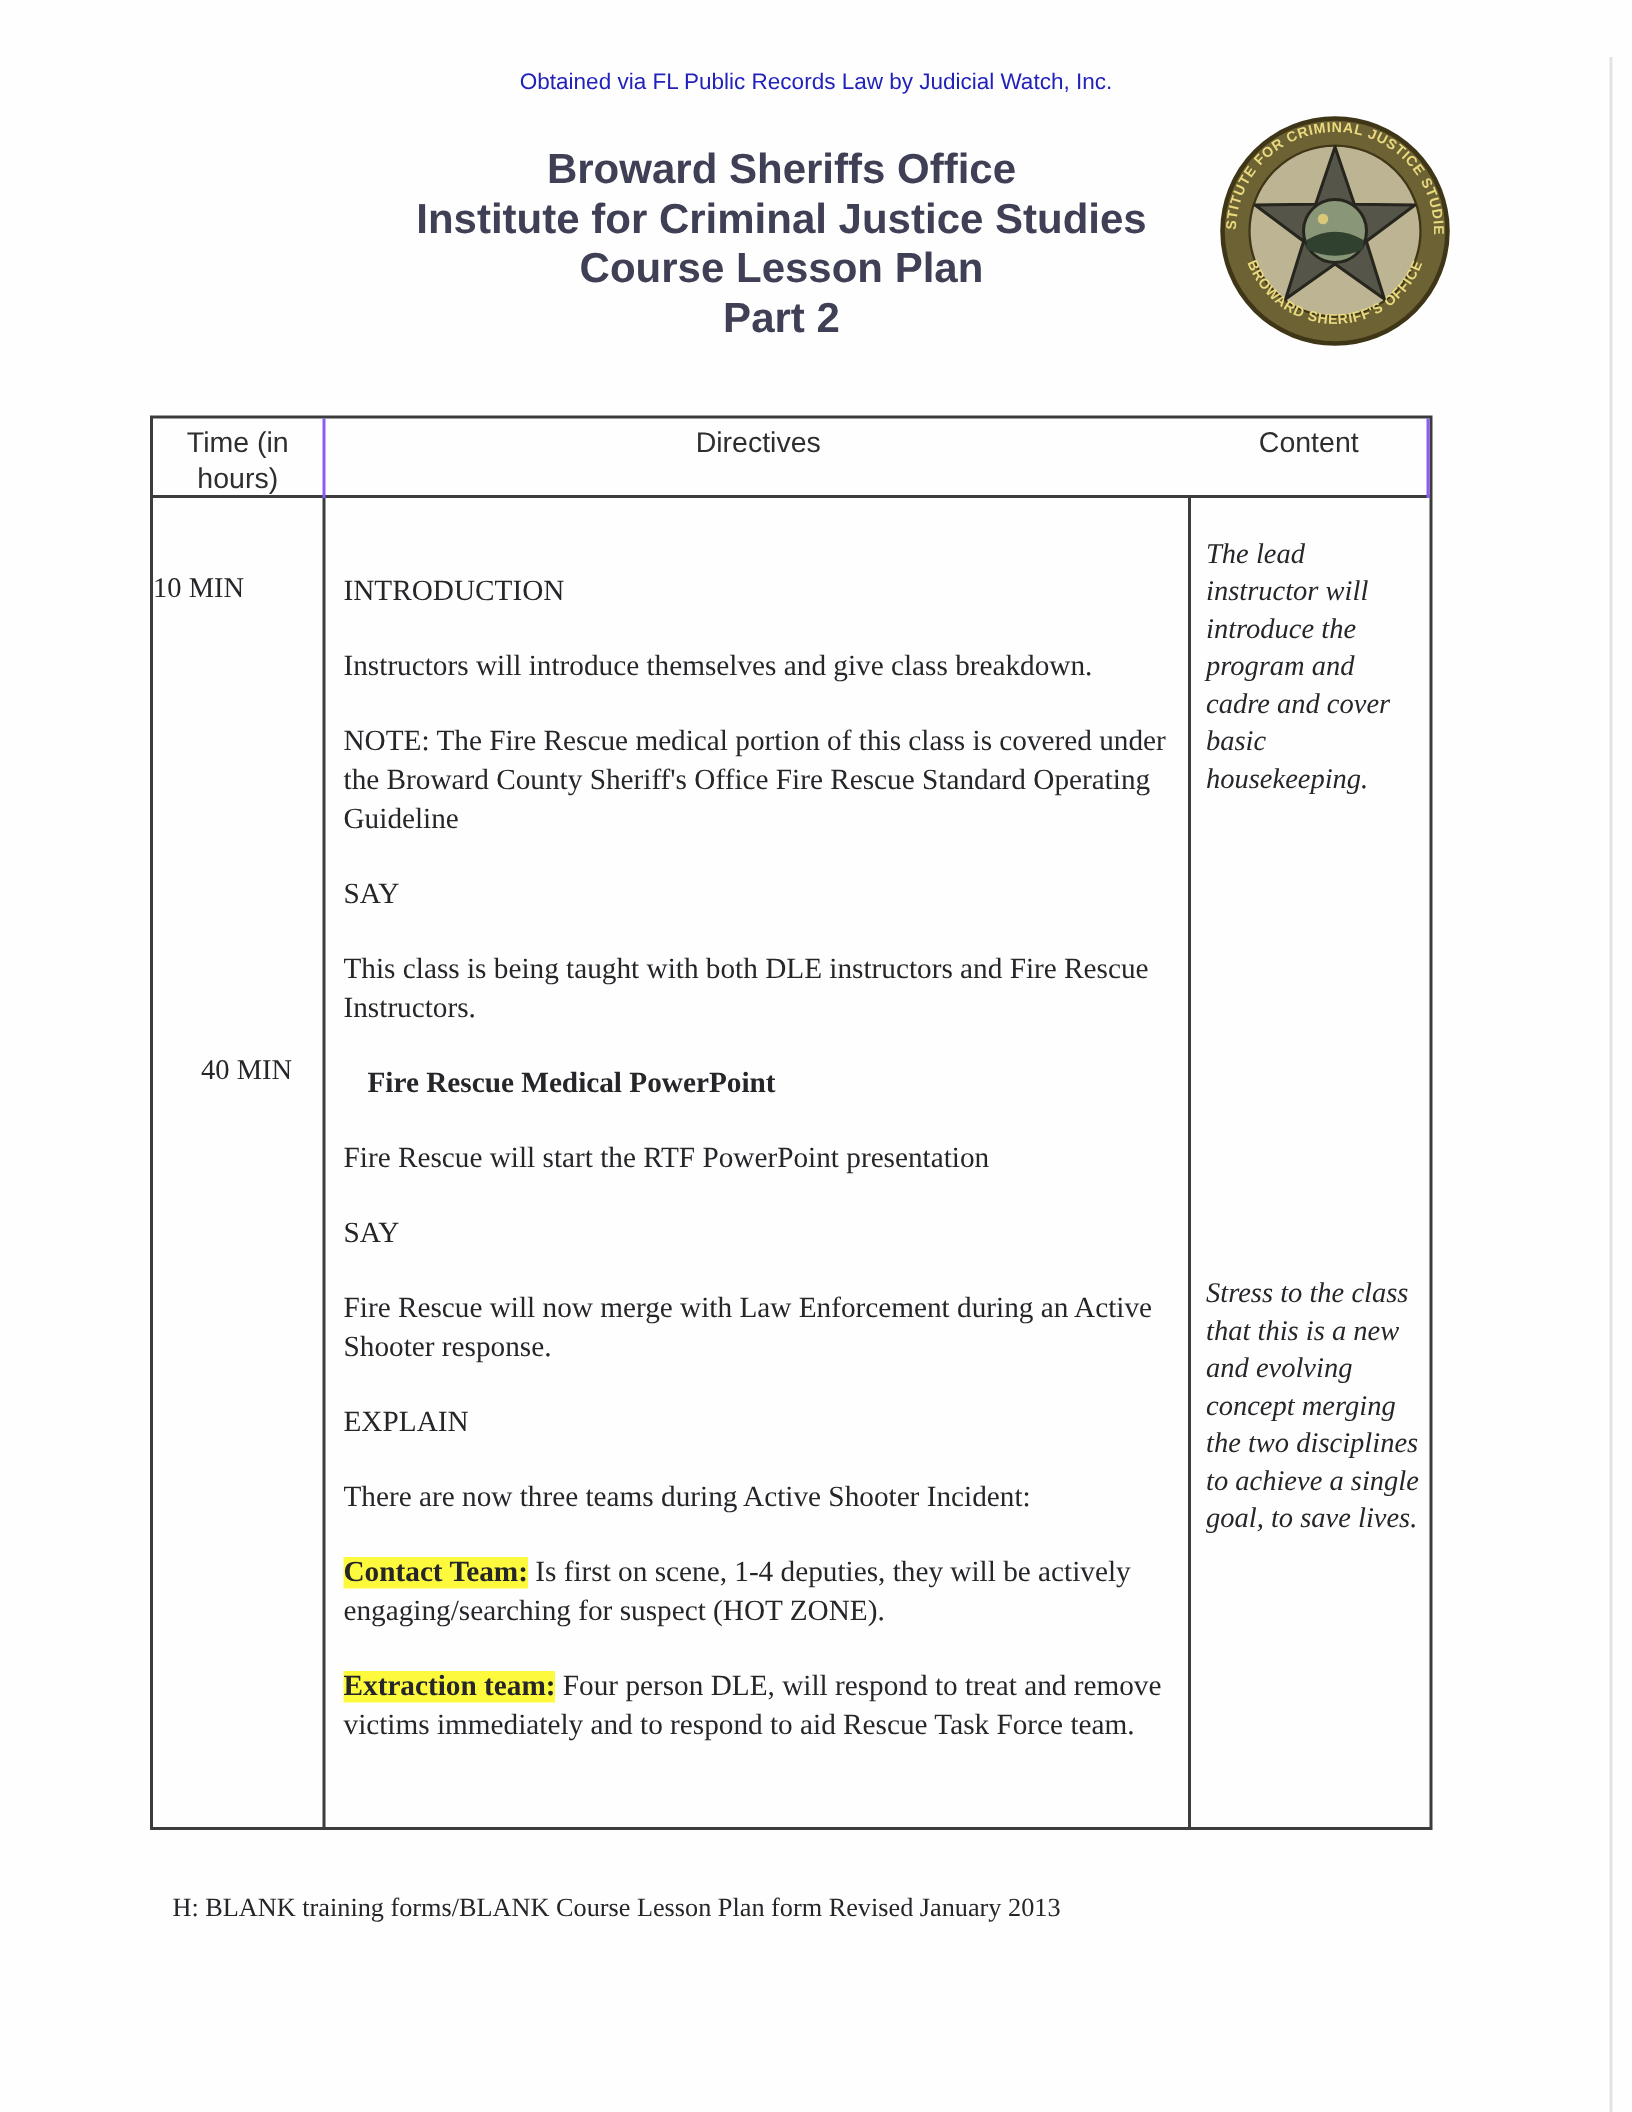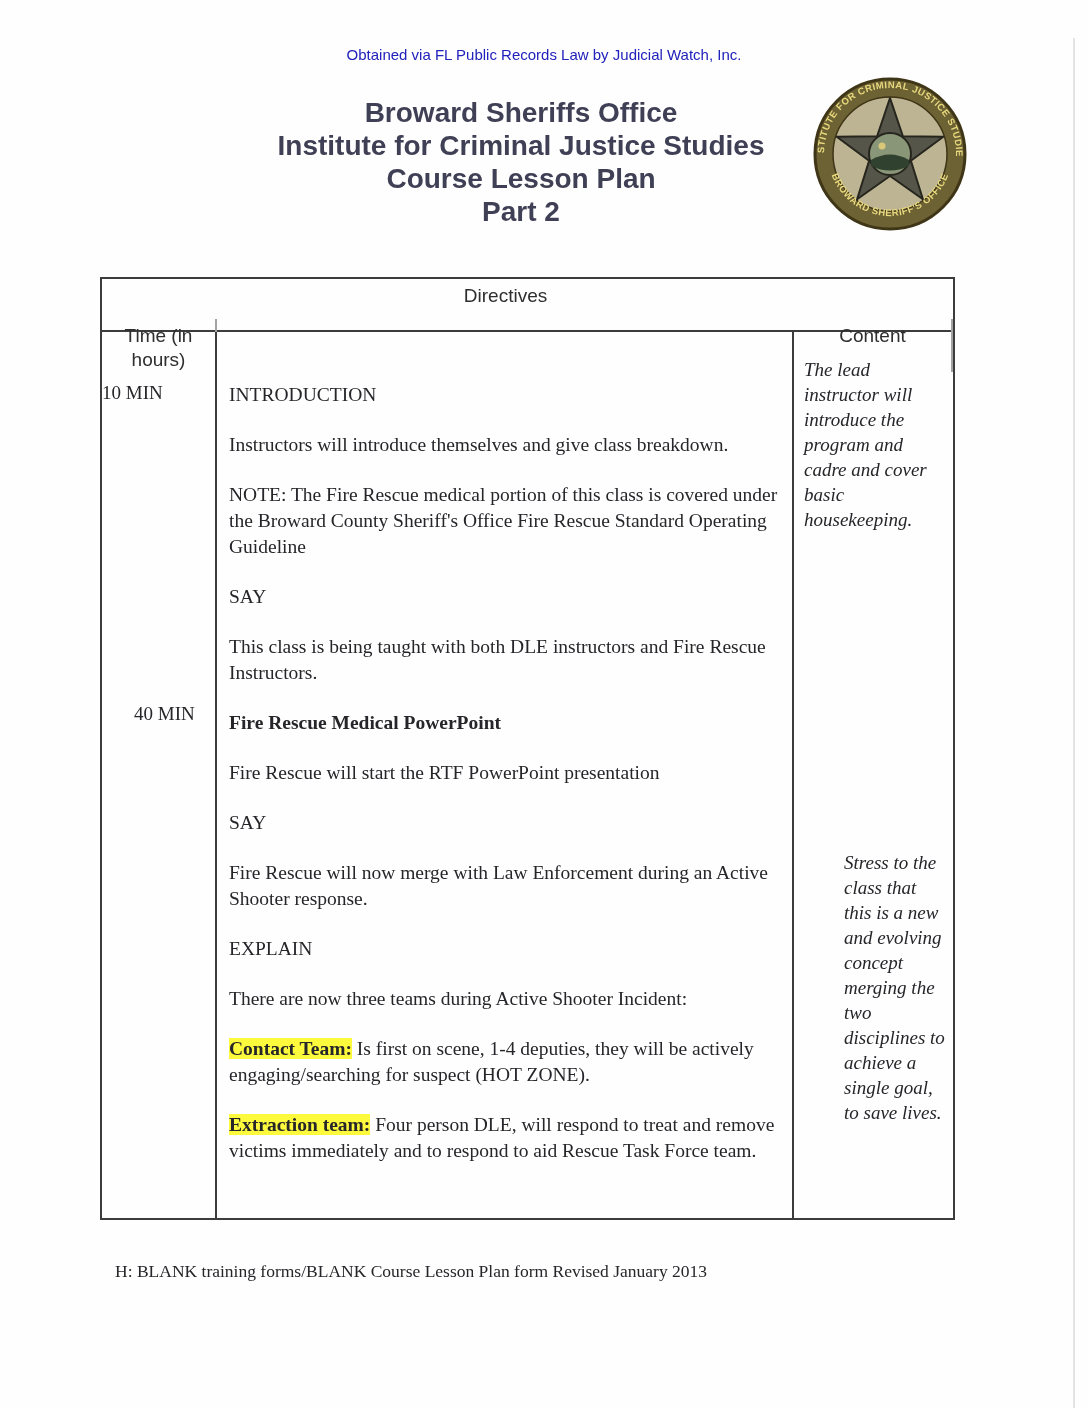--- a/index.html
+++ b/index.html
@@ -29,41 +29,41 @@
   }
   .hdr-row {
     display:grid; grid-template-columns:115px 577px 1fr;
     height:51px; border-bottom:2px solid #3c3c3c;
   }
   .hdr-cell {
     display:flex; justify-content:center; align-items:flex-start; padding-top:5px;
     font-family:"Liberation Sans", sans-serif; font-size:19px; line-height:24px;
     color:#2e2e2e; text-align:center;
   }
-  .hdr-cell.b1, .hdr-cell.b2 { border-right:2px solid #a3a3a3;margin-top:40px; }
+  .hdr-cell.b1, .hdr-cell.b2 { border-right:2px solid #8b5cf6; }
   .body-row { display:grid; grid-template-columns:115px 577px 1fr; height:886px; }
   .cell-time { position:relative; border-right:2px solid #3c3c3c; }
   .time-label { position:absolute; left:0; font-size:19px; color:#26262a; white-space:nowrap; }
   .time-10 { top:50px; }
   .time-40 { top:371px;margin-left:32px; }
   .cell-content {
     border-right:2px solid #3c3c3c;
     padding:50px 0 0 12px;
     font-size:19.5px; line-height:26px; color:#26262a;
   }
   .cell-content p { margin:0 0 24px 0; }
-  .cell-content p.bold { font-weight:bold; }
+  .cell-content p.bold { font-weight:bold;margin-left:16px; }
   .hl { background:#fdf93c; font-weight:bold; }
   .cell-dir { position:relative; }
   .dir-block {
     position:absolute; left:10px; right:5px;
     font-style:italic; font-size:19px; line-height:25px; color:#26262a;
   }
   .dir-0 { top:25px; }
-  .dir-1 { top:518px;margin-left:40px; }
+  .dir-1 { top:518px; }
   .doc-footer {
     position:absolute; left:115px; top:1261px;
     font-size:17.5px; color:#26262a; white-space:nowrap;
   }
 </style>
 </head>
 <body>
 
 <div class="page">
 

